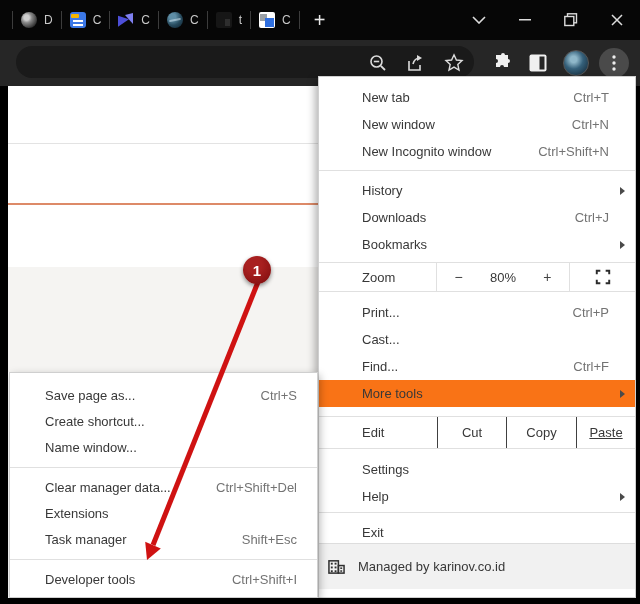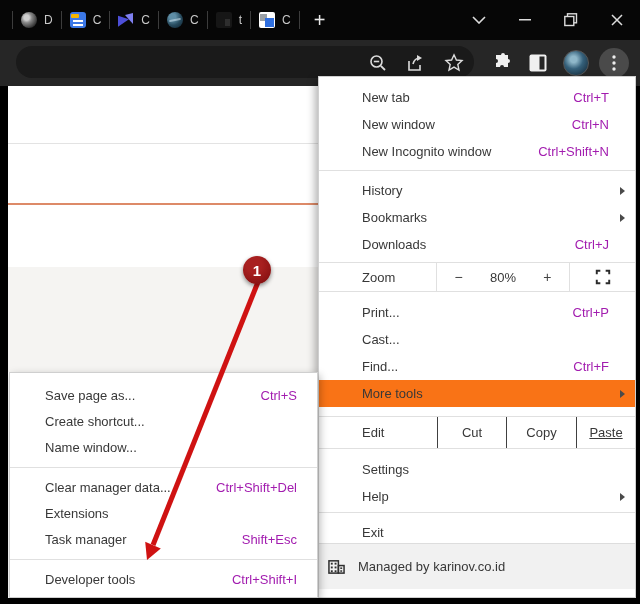--- a/index.html
+++ b/index.html
@@ -43,21 +43,21 @@
   .content{position:absolute;left:8px;top:86px;width:310px;height:512px;background:#fff;}
   .content .grayline{position:absolute;left:0;top:57px;width:100%;height:1px;background:#e3e3e3;}
   .content .orangeline{position:absolute;left:0;top:117px;width:100%;height:2px;background:#dd8a68;}
   .content .grayblock{position:absolute;left:0;top:181px;width:100%;height:105px;background:#f5f4f2;}
   
   .menu{position:absolute;left:318px;top:76px;width:318px;height:522px;background:#fff;
         border:1px solid #cfcfcf;box-sizing:border-box;box-shadow:-3px 3px 8px rgba(0,0,0,.30);
         padding-top:7px;font-size:13px;color:#383838;z-index:10;}
   .mi{height:27px;display:flex;align-items:center;padding:0 26px 0 43px;position:relative;cursor:default;}
   .mi .lbl{flex:1;}
-  .mi .sc{color:#a21caf;}
+  .mi .sc{color:#737373;}
   .mi.hl{background:#f97316;}
   .arrow-r{position:absolute;right:10px;top:50%;transform:translateY(-50%);
            width:0;height:0;border-left:5px solid #4a4a4a;border-top:4px solid transparent;border-bottom:4px solid transparent;}
   .msep{height:1px;background:#e0e0e0;margin:5px 0 6px 0;}
   .zoomrow{display:flex;height:28px;border-top:1px solid #e0e0e0;border-bottom:1px solid #e0e0e0;margin-top:4px;align-items:stretch;}
   .zseg1{width:117px;display:flex;align-items:center;padding-left:43px;box-sizing:border-box;}
   .zseg2{width:132px;display:flex;align-items:center;justify-content:space-around;border-left:1px solid #e0e0e0;border-right:1px solid #e0e0e0;}
   .zseg2 .zbtn{color:#444;font-size:14px;width:24px;text-align:center;cursor:default;}
   .zseg3{flex:1;display:flex;align-items:center;justify-content:center;}
   .editrow{display:flex;height:31px;border-top:1px solid #e0e0e0;border-bottom:1px solid #e0e0e0;margin-top:9px;align-items:stretch;}
@@ -206,26 +206,26 @@
   <div class="mi">
     <span class="lbl">New Incognito window</span>
     <span class="sc">Ctrl+Shift+N</span>
   </div>
   <div class="msep"></div>
   <div class="mi">
     <span class="lbl">History</span>
     <span class="arrow-r"></span>
   </div>
   <div class="mi">
+    <span class="lbl">Downloads</span>
+    <span class="sc">Ctrl+J</span>
+  </div>
+  <div class="mi">
     <span class="lbl">Bookmarks</span>
     <span class="arrow-r"></span>
-  </div>
-  <div class="mi">
-    <span class="lbl">Downloads</span>
-    <span class="sc">Ctrl+J</span>
   </div>
   <div class="zoomrow">
     <div class="zseg1">Zoom</div>
     <div class="zseg2">
       <span class="zbtn">−</span>
       <span>80%</span>
       <span class="zbtn">+</span>
     </div>
     <div class="zseg3">
       <svg width="16" height="16" viewBox="0 0 18 18">

